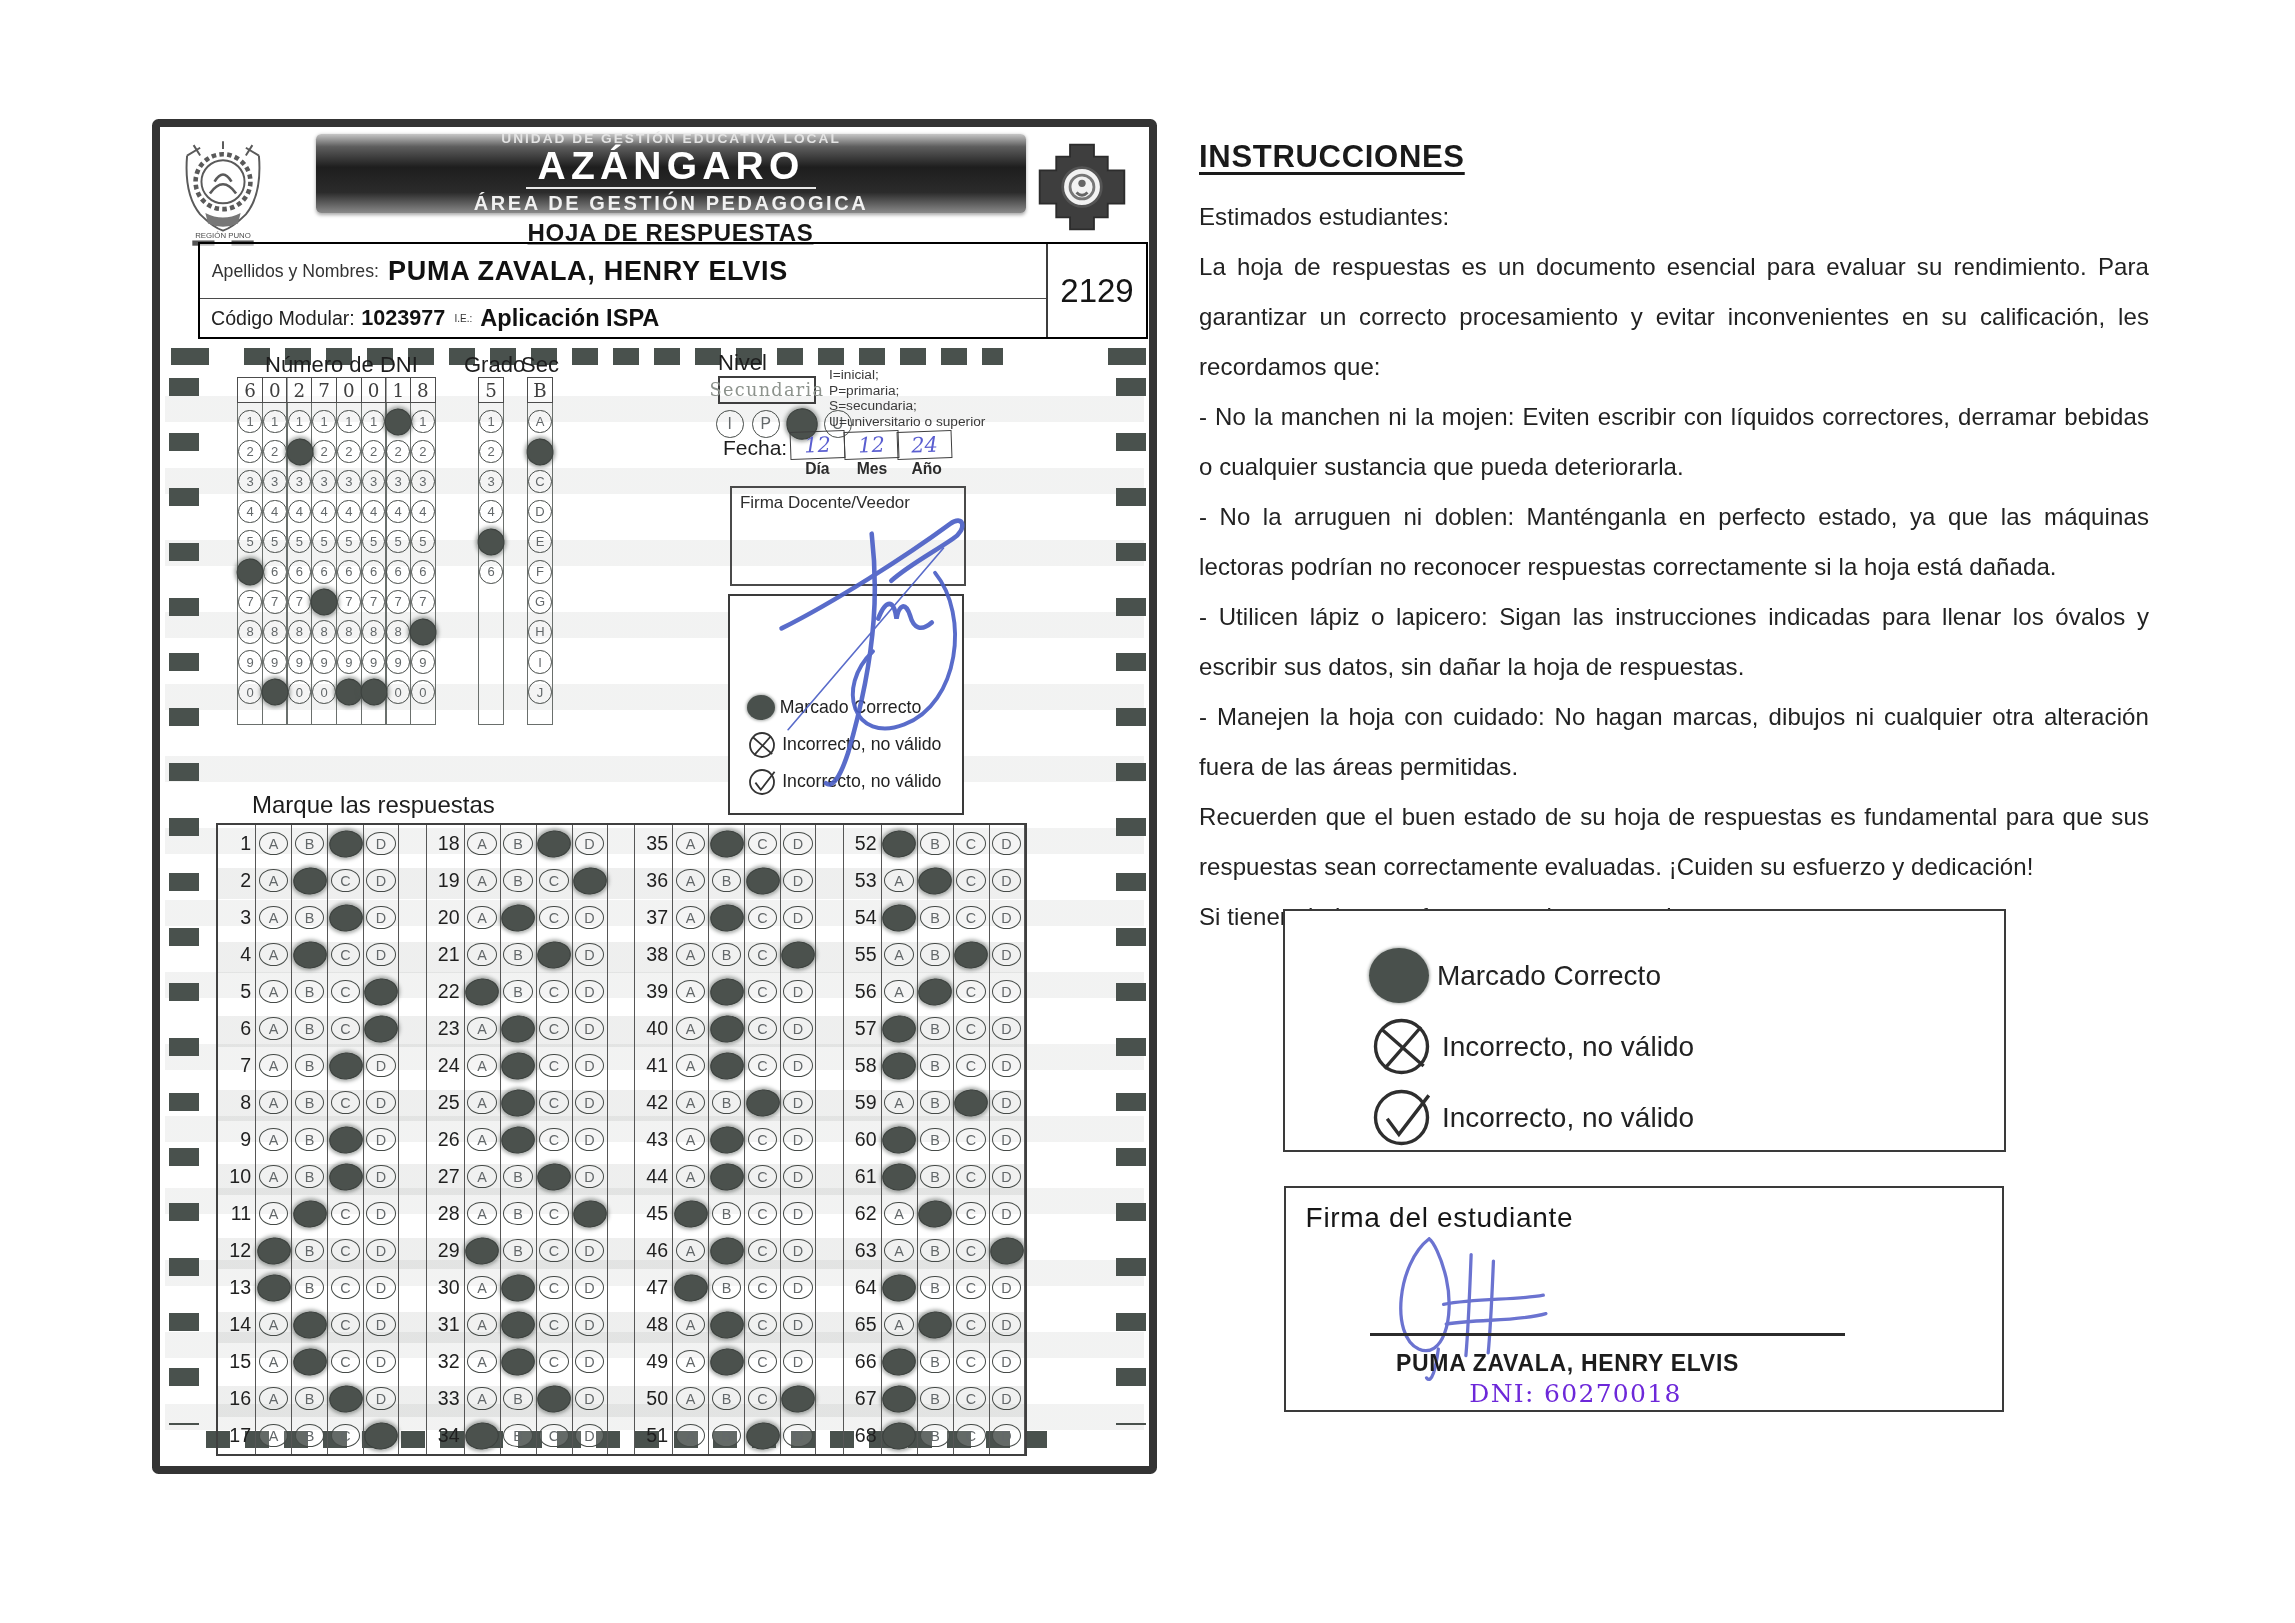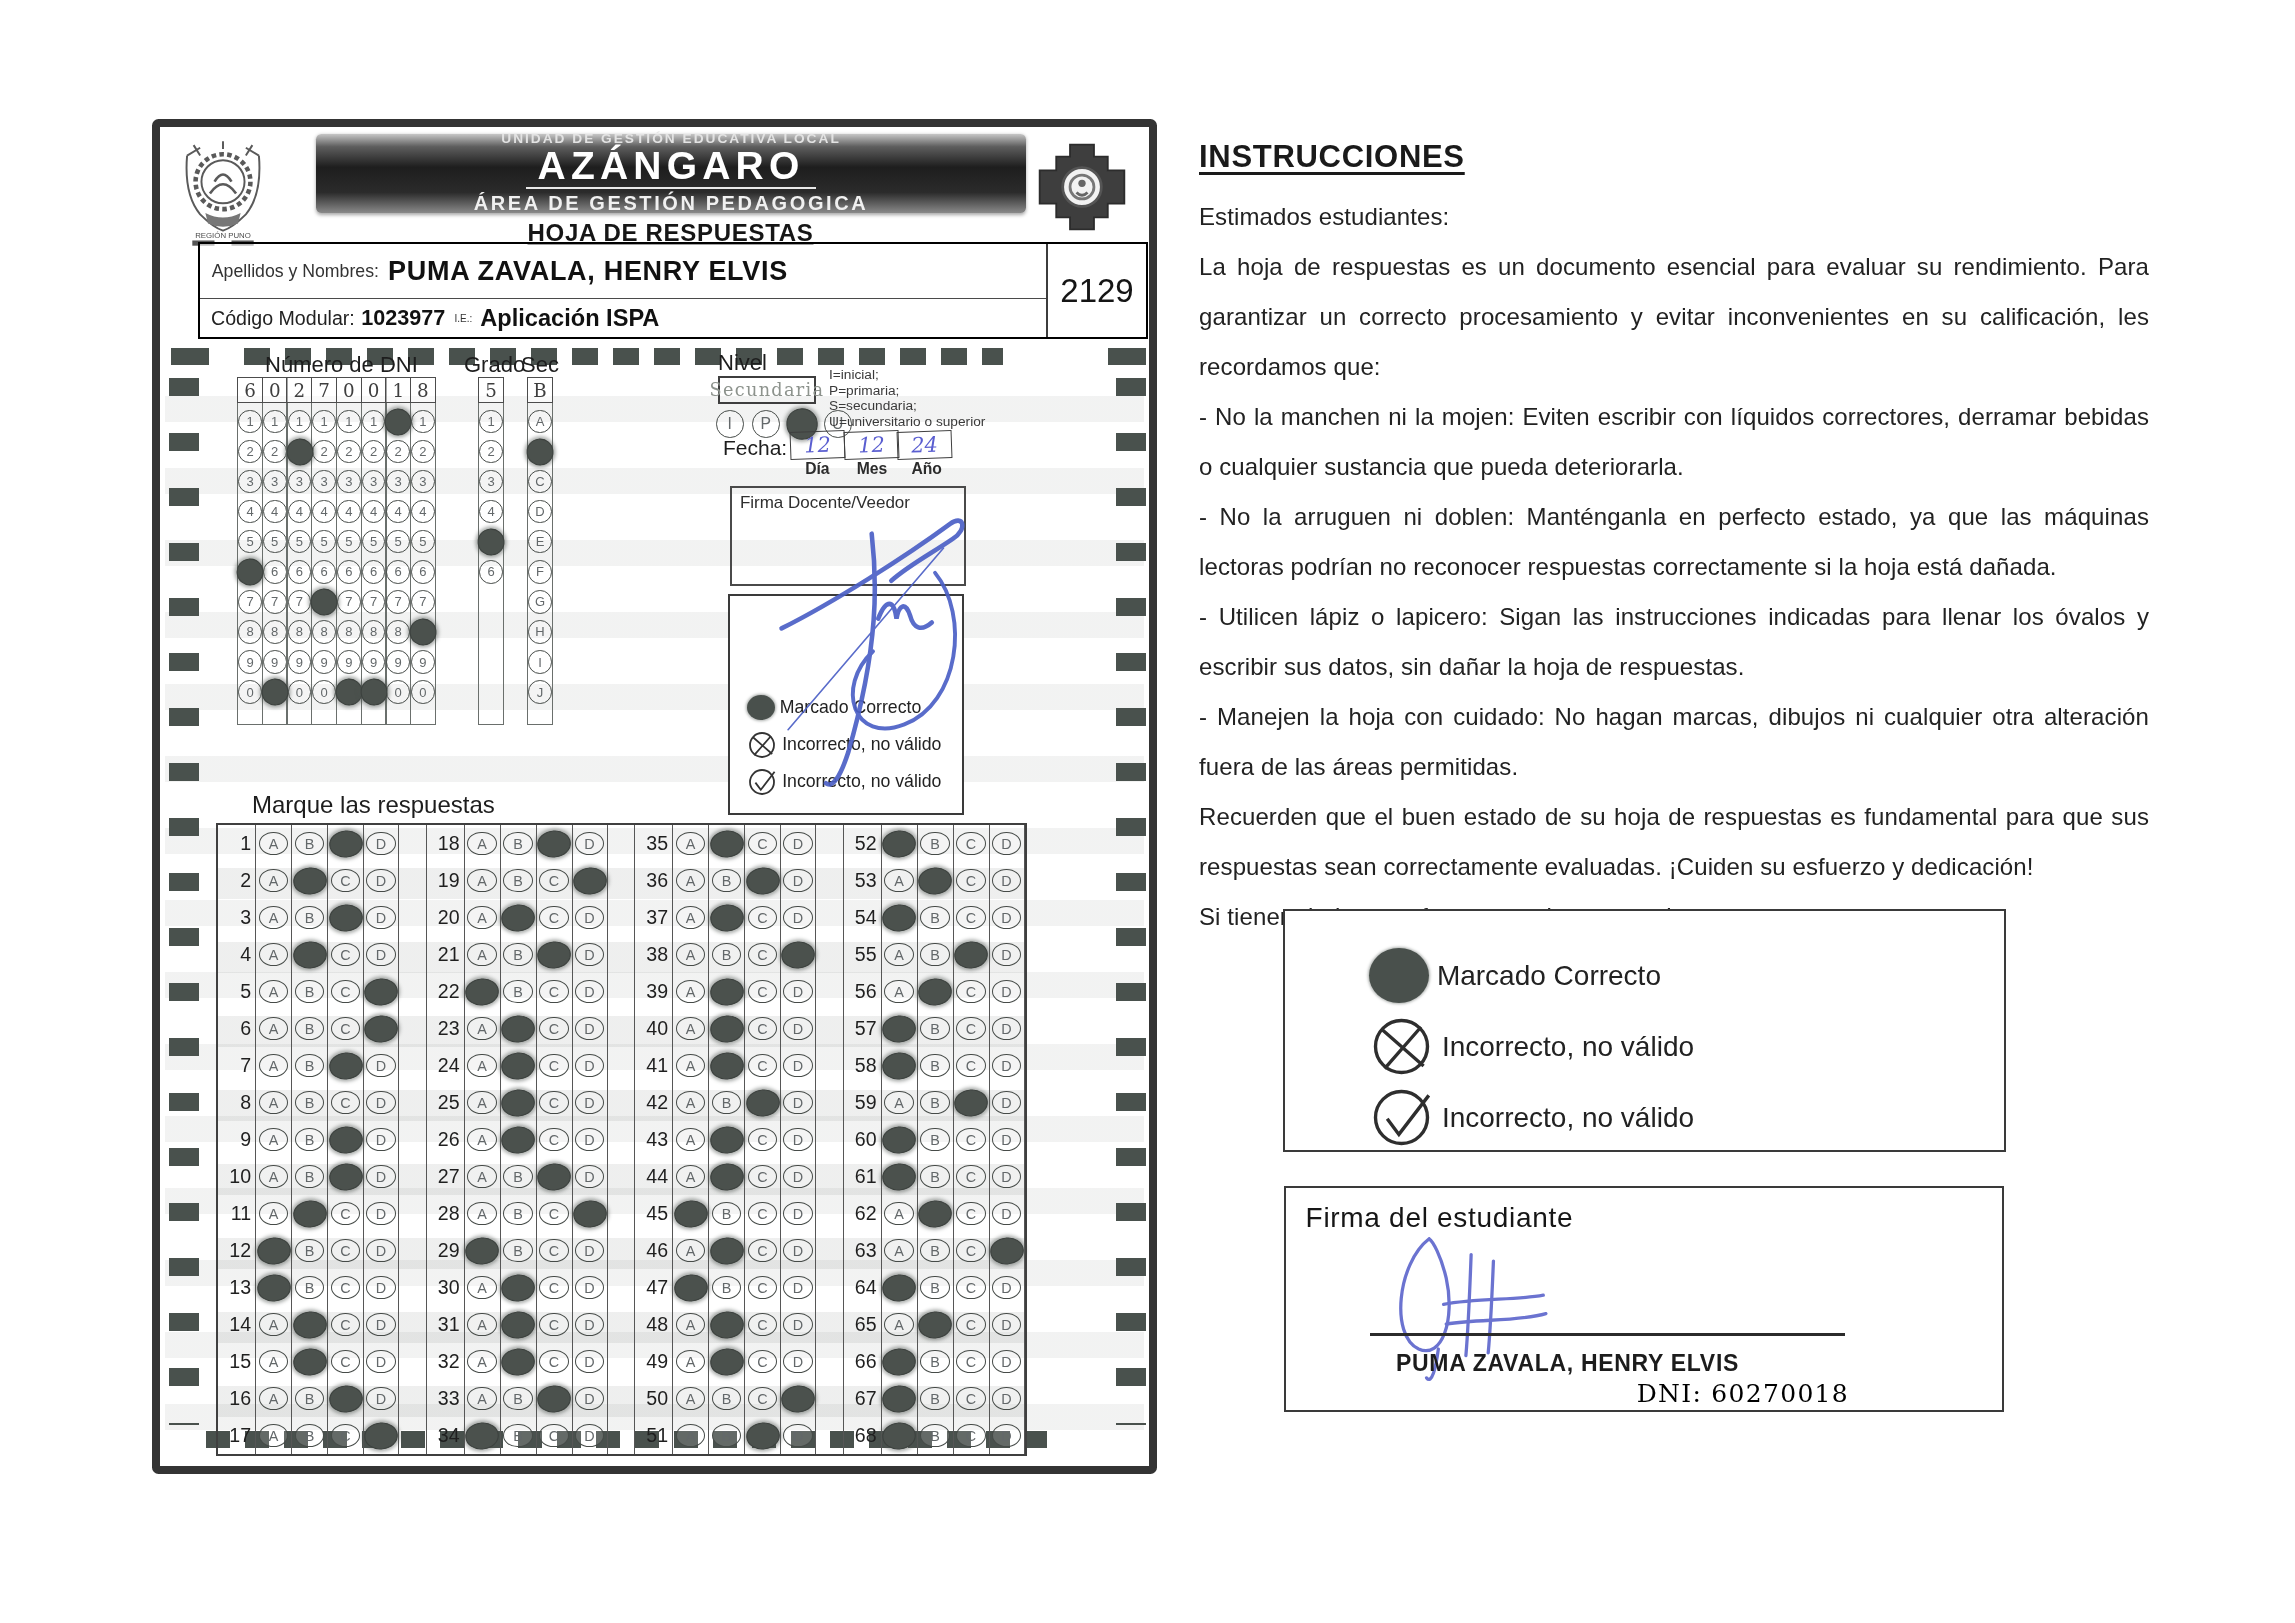--- a/index.html
+++ b/index.html
@@ -130,22 +130,22 @@
   #big-legend .leg-item{margin-left:84px;height:71px;}
   #big-legend .leg-dot{width:60px;height:55px;}
   #big-legend svg{width:65px;height:65px;}
   #big-legend .leg-txt{font-size:28px;margin-left:7.9px;}
 
   #student-sign{position:absolute;left:1284px;top:1186px;width:720px;height:226px;border:2px solid #3a3a3a;
       box-sizing:border-box;}
   #student-sign .flbl{font-size:28px;color:#161616;margin:14.4px 0 0 19.6px;letter-spacing:0.7px;}
   .sig-line{position:absolute;left:84px;top:145px;width:475px;height:2.6px;background:#2b2b2b;}
   .sign-name{position:absolute;left:0;top:162px;width:563px;text-align:center;font-size:23px;font-weight:bold;color:#1c1c1c;letter-spacing:0.7px;}
-  .sign-dni{position:absolute;left:0;top:191px;width:563px;text-align:right;font-family:"DejaVu Serif",serif;
-      font-size:25px;color:#000000;letter-spacing:1.3px;}
+  .sign-dni{position:absolute;left:8px;top:191px;width:563px;text-align:center;font-family:"DejaVu Serif",serif;
+      font-size:25px;color:#6d28d9;letter-spacing:1.3px;}
   .sig-student{position:absolute;left:92px;top:39px;pointer-events:none;}
 </style>
 </head>
 <body>
 
 <div id="page">
 
   <div id="sheet">
     <div class="scan-bands"></div>
 

